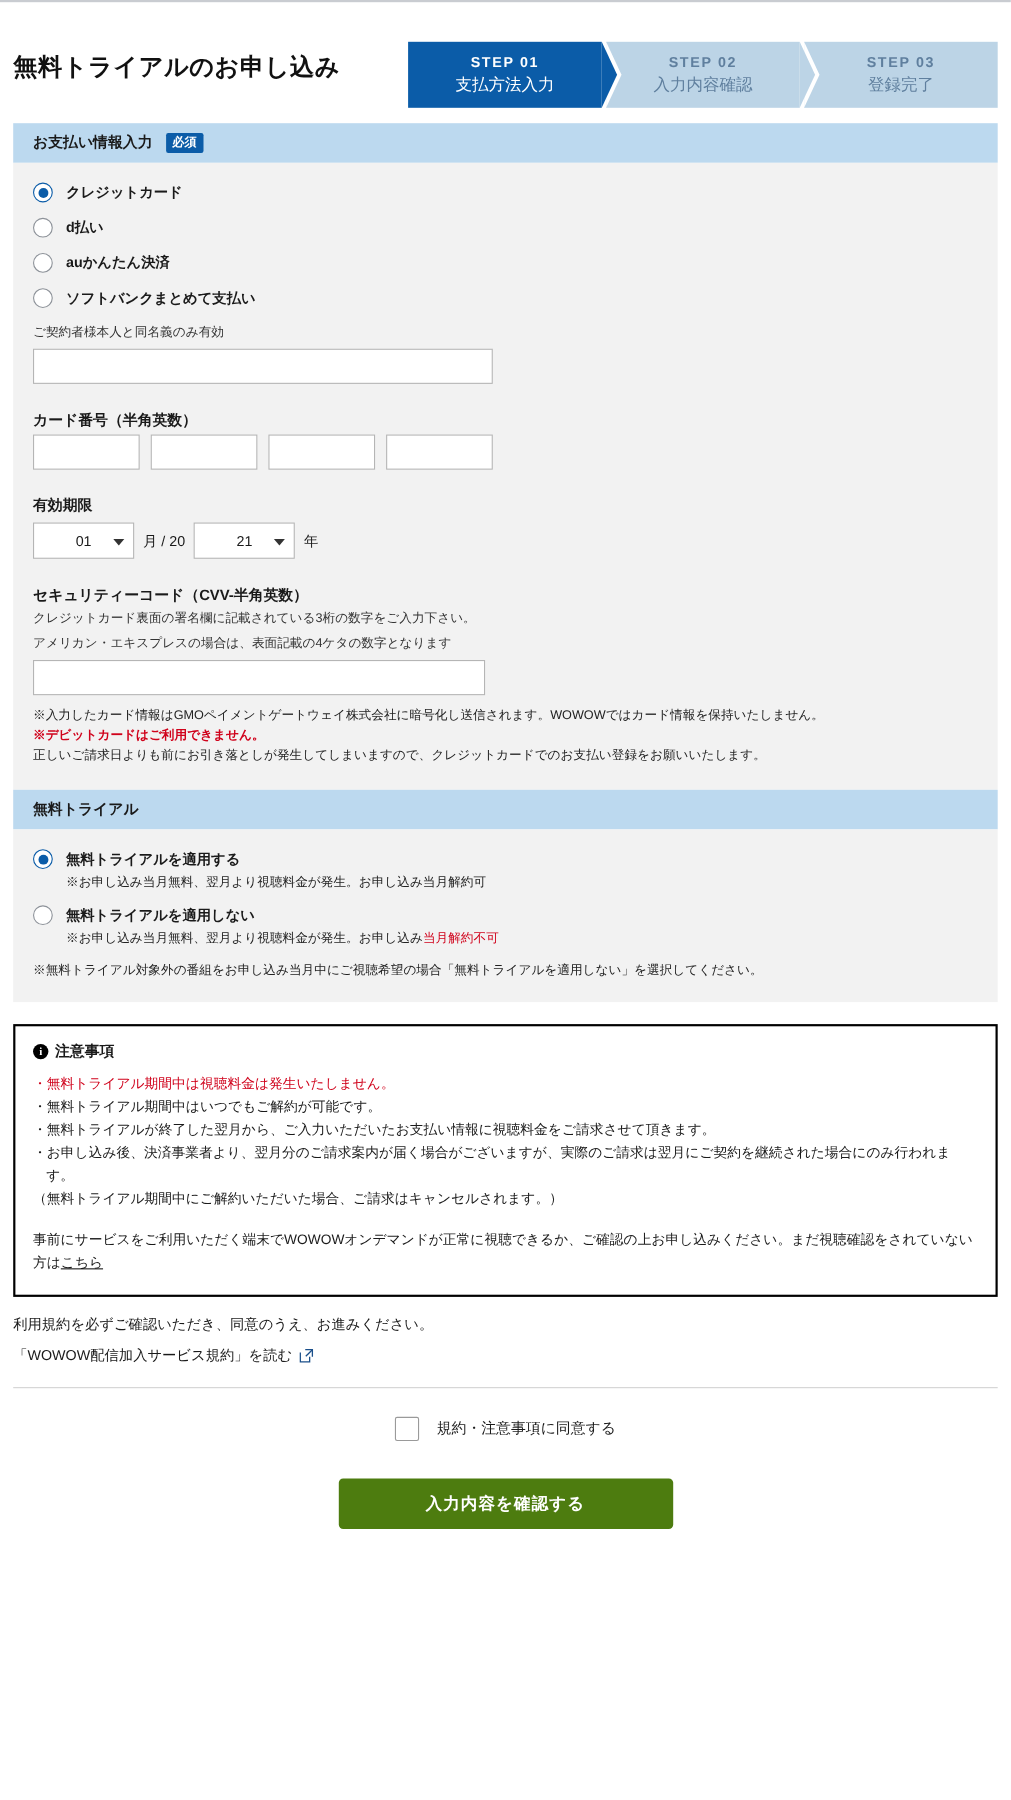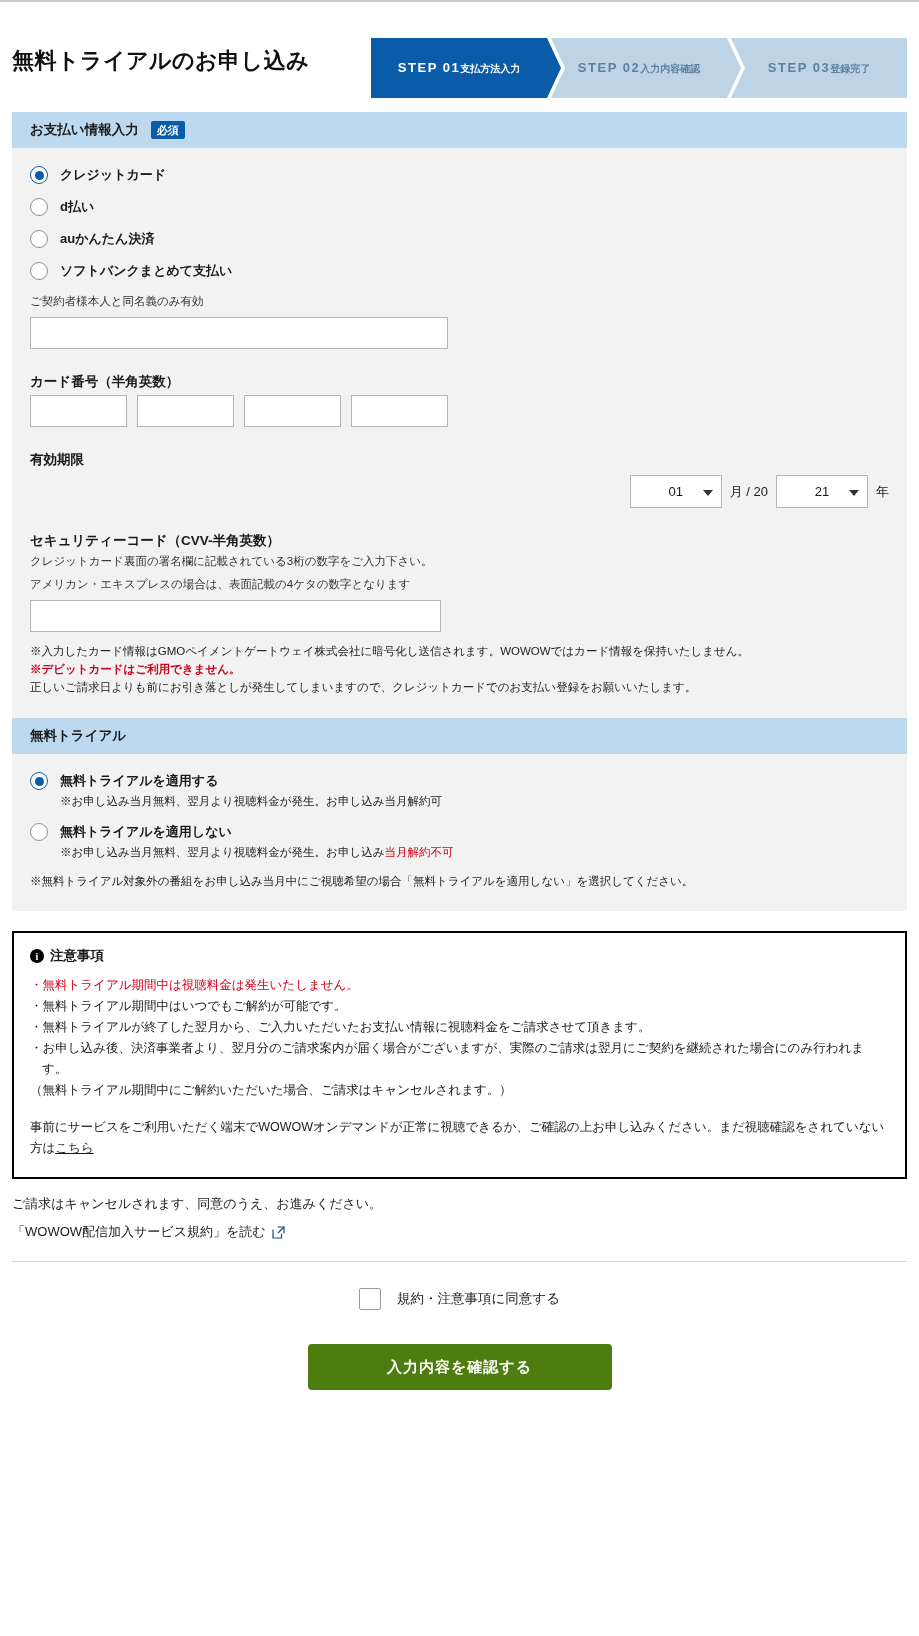--- a/index.html
+++ b/index.html
@@ -45,39 +45,39 @@
     margin-left: auto;
     display: flex;
     align-items: stretch;
     padding-top: 8px;
   }
   .step {
     position: relative;
     width: 176px;
     height: 60px;
     display: flex;
-    flex-direction: row;
+    flex-direction: column;
     align-items: center;
     justify-content: center;
     color: #5f7f9e;
     background: #bcd4e6;
   }
   .step.active {
     background: #0b5ca8;
     color: #ffffff;
   }
   .step .num {
     font-size: 13px;
     font-weight: bold;
     letter-spacing: 1.5px;
     line-height: 18px;
   }
   .step .lbl {
-    font-size: 10px;
-    font-weight: bold;
+    font-size: 15px;
+    font-weight: normal;
     line-height: 20px;
     margin-top: 2px;
   }
   .step.active .lbl { color: #ffffff; }
   .step .arrow {
     position: absolute;
     right: -14px;
     top: 0;
     width: 0;
     height: 0;
@@ -186,21 +186,20 @@
   }
   .name-input { width: 418px; }
   .card-row { display: flex; gap: 10px; margin-top: 4px; }
   .card-input { width: 97px; }
 
   .expiry-row {
     display: flex;
     align-items: center;
     margin-top: 6px;
     gap: 8px;
-    justify-content: flex-end;
   }
   .select-box {
     position: relative;
     width: 92px;
     height: 33px;
     border: 1px solid #b5b5b5;
     background: #fff;
     box-sizing: border-box;
     display: flex;
     align-items: center;
@@ -492,21 +491,21 @@
       <li>・無料トライアルが終了した翌月から、ご入力いただいたお支払い情報に視聴料金をご請求させて頂きます。</li>
       <li>・お申し込み後、決済事業者より、翌月分のご請求案内が届く場合がございますが、実際のご請求は翌月にご契約を継続された場合にのみ行われます。</li>
     </ul>
     <div class="paren">（無料トライアル期間中にご解約いただいた場合、ご請求はキャンセルされます。）</div>
     <div class="tail">
       <span>事前にサービスをご利用いただく端末でWOWOWオンデマンドが正常に視聴できるか、ご確認の上お申し込みください。まだ視聴確認をされていない方は</span><a href="#">こちら</a>
     </div>
   </div>
 
   
-  <div class="terms-text">ご請求はキャンセルされます、同意のうえ、お進みください。</div>
+  <div class="terms-text">利用規約を必ずご確認いただき、同意のうえ、お進みください。</div>
   <a class="terms-link" href="#">
     <span>「WOWOW配信加入サービス規約」を読む</span>
     <span class="ext-icon">
       <svg width="13" height="13" viewBox="0 0 13 13">
         <path d="M1 3.5 L1 12 L9.5 12 L9.5 7.5" fill="none" stroke="#1a4f8a" stroke-width="1.2"></path>
         <path d="M5.5 1 L12 1 L12 7.5" fill="none" stroke="#1a4f8a" stroke-width="1.2"></path>
         <path d="M6 7 L12 1" fill="none" stroke="#1a4f8a" stroke-width="1.2"></path>
       </svg>
     </span>
   </a>

